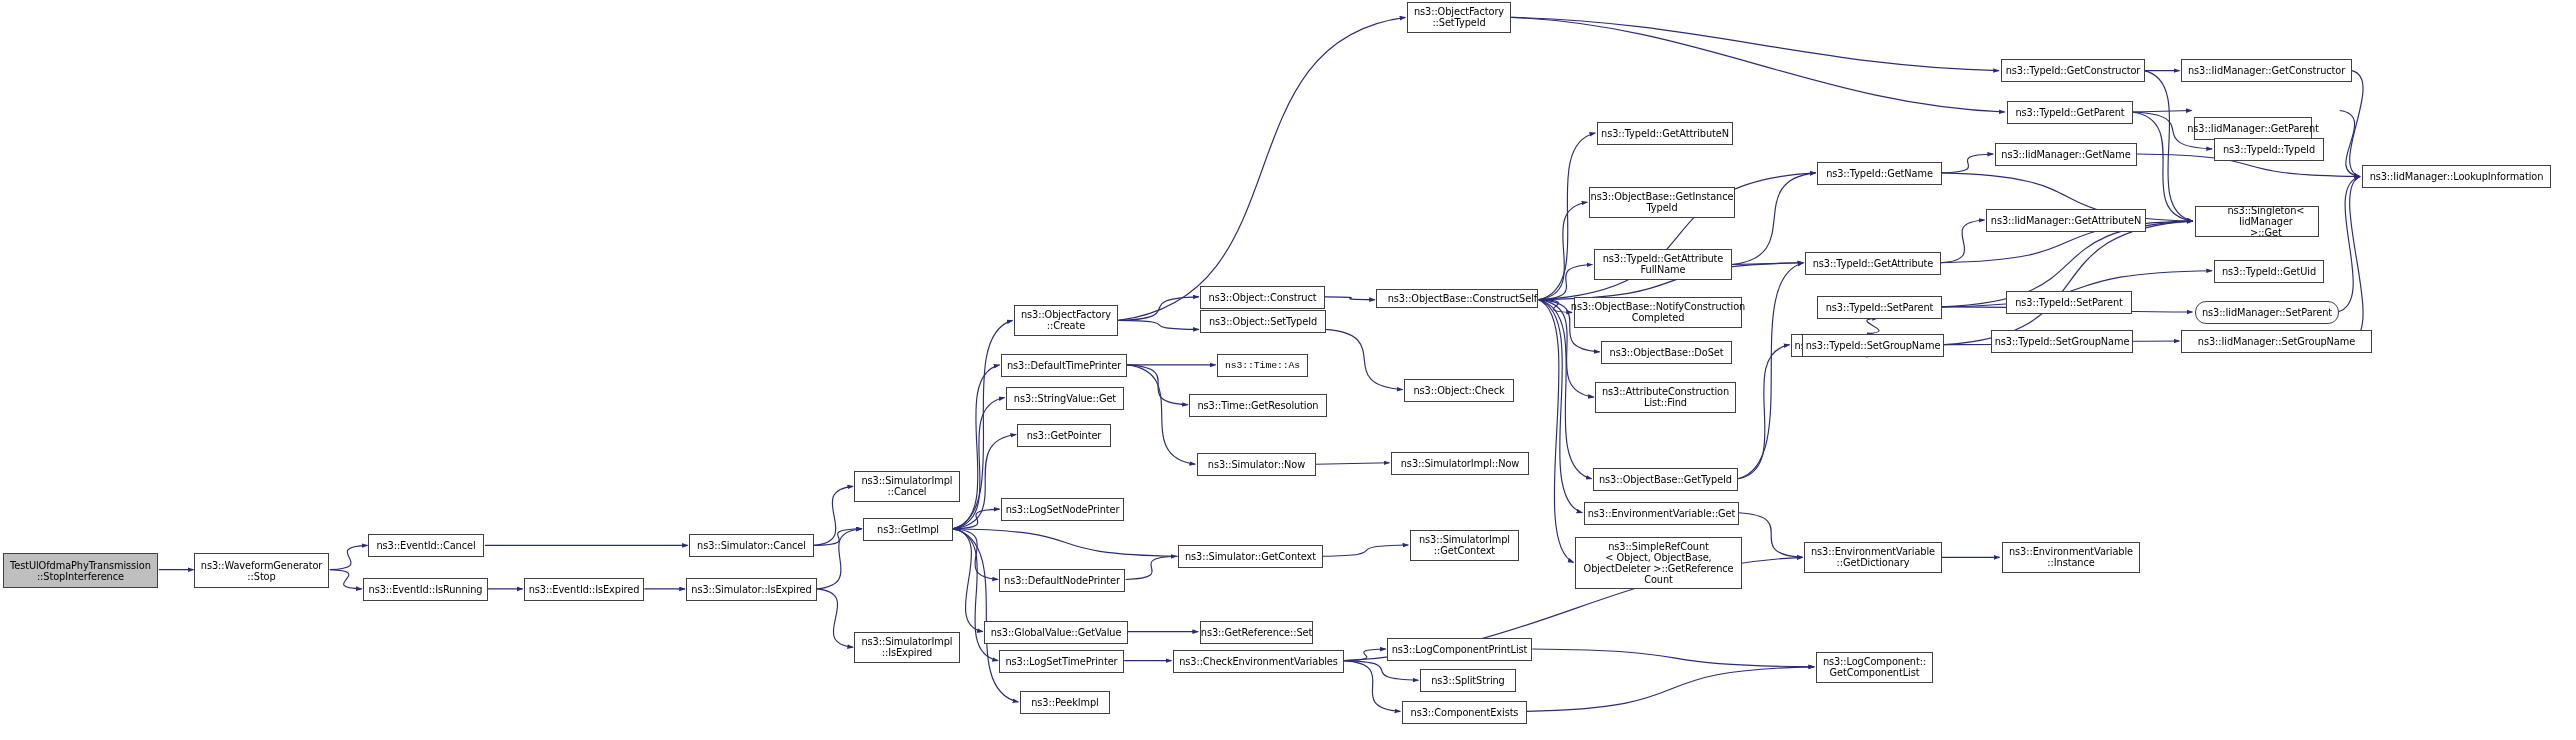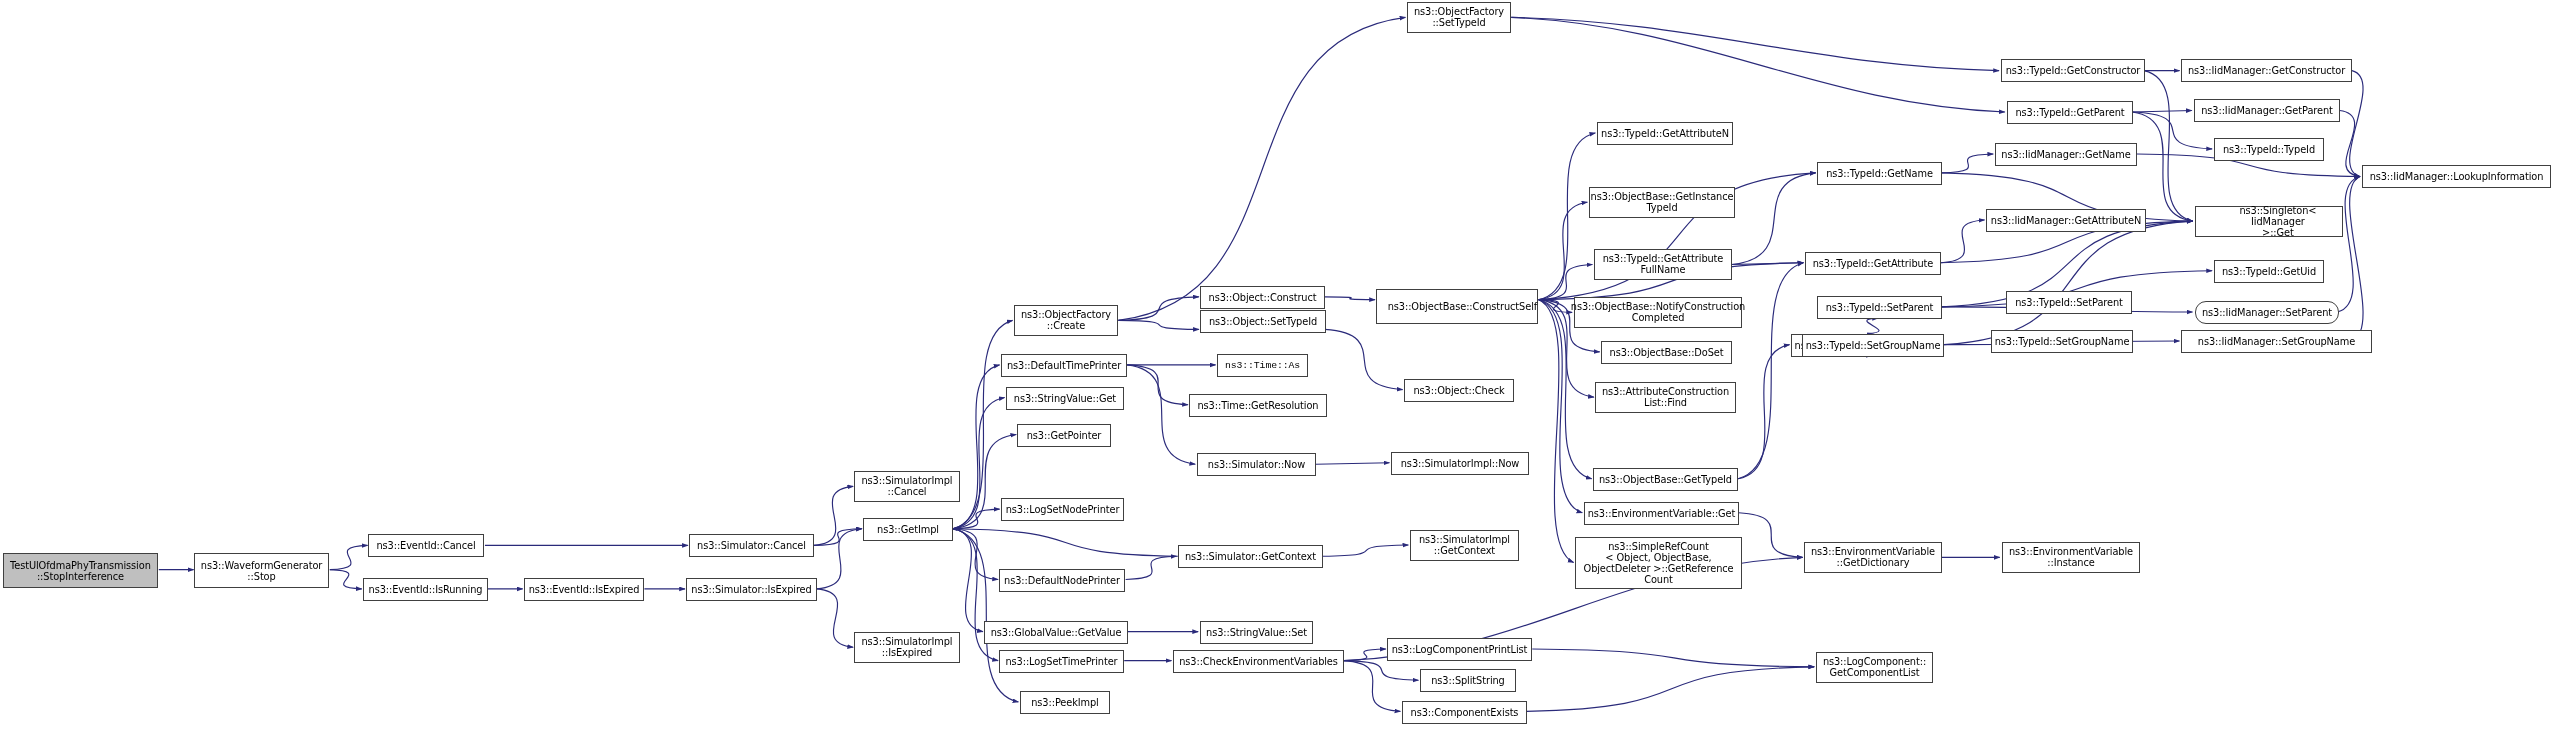--- a/index.html
+++ b/index.html
@@ -156,23 +156,23 @@
       <div class="node" style="left: 999px; top: 569px; width: 126px; height: 22.5px;">ns3::DefaultNodePrinter</div>
       <div class="node" style="left: 984px; top: 621px; width: 144px; height: 22.5px;">ns3::GlobalValue::GetValue</div>
       <div class="node" style="left: 999px; top: 650px; width: 125px; height: 22.5px;">ns3::LogSetTimePrinter</div>
       <div class="node" style="left: 1020px; top: 691px; width: 90px; height: 22.5px;">ns3::PeekImpl</div>
       <div class="node" style="left: 1200px; top: 286px; width: 125px; height: 22.5px;">ns3::Object::Construct</div>
       <div class="node" style="left: 1200px; top: 310px; width: 126px; height: 22.5px;">ns3::Object::SetTypeId</div>
       <div class="node" style="left: 1217px; top: 354px; width: 91px; height: 22.5px; font-family: Liberation Mono, monospace;">ns3::Time::As</div>
       <div class="node" style="left: 1189px; top: 394px; width: 138px; height: 22.5px;">ns3::Time::GetResolution</div>
       <div class="node" style="left: 1197px; top: 453px; width: 119px; height: 22.5px;">ns3::Simulator::Now</div>
       <div class="node" style="left: 1178px; top: 545px; width: 145px; height: 22.5px;">ns3::Simulator::GetContext</div>
-      <div class="node" style="left: 1200px; top: 621px; width: 113px; height: 22.5px;">ns3::StringValue::Set</div>
+      <div class="node" style="left: 1200px; top: 621px; width: 113px; height: 22.5px;">ns3::GetReference::Set</div>
       <div class="node" style="left: 1173px; top: 650px; width: 171px; height: 22.5px;">ns3::CheckEnvironmentVariables</div>
-      <div class="node" style="left: 1376px; top: 289px; width: 162px; height: 35px; padding-left: 13px;">ns3::ObjectBase::ConstructSelf</div>
+      <div class="node" style="left: 1376px; top: 289px; width: 162px; height: 19px; padding-left: 13px;">ns3::ObjectBase::ConstructSelf</div>
       <div class="node" style="left: 1404px; top: 379px; width: 110px; height: 22.5px;">ns3::Object::Check</div>
       <div class="node" style="left: 1391px; top: 452px; width: 138px; height: 22.5px;">ns3::SimulatorImpl::Now</div>
       <div class="node" style="left: 1410px; top: 530px; width: 109px; height: 30.5px;">ns3::SimulatorImpl
 ::GetContext</div>
       <div class="node" style="left: 1387px; top: 638px; width: 145px; height: 22.5px;">ns3::LogComponentPrintList</div>
       <div class="node" style="left: 1420px; top: 669px; width: 96px; height: 22.5px;">ns3::SplitString</div>
       <div class="node" style="left: 1402px; top: 701px; width: 125px; height: 22.5px;">ns3::ComponentExists</div>
       <div class="node" style="left: 1597px; top: 122px; width: 136px; height: 22.5px;">ns3::TypeId::GetAttributeN</div>
       <div class="node" style="left: 1589px; top: 187px; width: 146px; height: 30.5px;">ns3::ObjectBase::GetInstance
 TypeId</div>
@@ -200,23 +200,23 @@
 GetComponentList</div>
       <div class="node" style="left: 2001px; top: 59px; width: 144px; height: 22.5px;">ns3::TypeId::GetConstructor</div>
       <div class="node" style="left: 2007px; top: 101px; width: 126px; height: 22.5px;">ns3::TypeId::GetParent</div>
       <div class="node" style="left: 1995px; top: 143px; width: 142px; height: 22.5px;">ns3::IidManager::GetName</div>
       <div class="node" style="left: 1986px; top: 209px; width: 160px; height: 22.5px; text-align: right;">ns3::IidManager::GetAttributeN</div>
       <div class="node" style="left: 2006px; top: 291px; width: 126px; height: 22.5px;">ns3::TypeId::SetParent</div>
       <div class="node" style="left: 1991px; top: 330px; width: 142px; height: 22.5px;">ns3::TypeId::SetGroupName</div>
       <div class="node" style="left: 2002px; top: 542px; width: 138px; height: 30.5px;">ns3::EnvironmentVariable
 ::Instance</div>
       <div class="node" style="left: 2181px; top: 59px; width: 171px; height: 22.5px;">ns3::IidManager::GetConstructor</div>
-      <div class="node" style="left: 2194px; top: 99px; width: 146px; height: 22.5px;">ns3::IidManager::GetParent</div>
+      <div class="node" style="left: 2194px; top: 117px; width: 118px; height: 22.5px;">ns3::IidManager::GetParent</div>
       <div class="node" style="left: 2214px; top: 138px; width: 110px; height: 22.5px;">ns3::TypeId::TypeId</div>
-      <div class="node" style="left: 2195px; top: 206px; width: 148px; height: 30.5px; padding-left: 20px;">ns3::Singleton&lt; IidManager
+      <div class="node" style="left: 2195px; top: 206px; width: 124px; height: 30.5px; padding-left: 20px;">ns3::Singleton&lt; IidManager
 &gt;::Get</div>
       <div class="node" style="left: 2214px; top: 260px; width: 110px; height: 22.5px;">ns3::TypeId::GetUid</div>
       <div class="node" style="left: 2195px; top: 301px; width: 144px; height: 22.5px; border-radius: 11px;">ns3::IidManager::SetParent</div>
       <div class="node" style="left: 2181px; top: 330px; width: 191px; height: 22.5px;">ns3::IidManager::SetGroupName</div>
       <div class="node" style="left: 2362px; top: 165px; width: 189px; height: 22.5px;">ns3::IidManager::LookupInformation</div>
       <div class="node" style="left: 1407px; top: 2.2px; width: 104px; height: 30.5px;">ns3::ObjectFactory
 ::SetTypeId</div>
     </div>
 </div>
 

